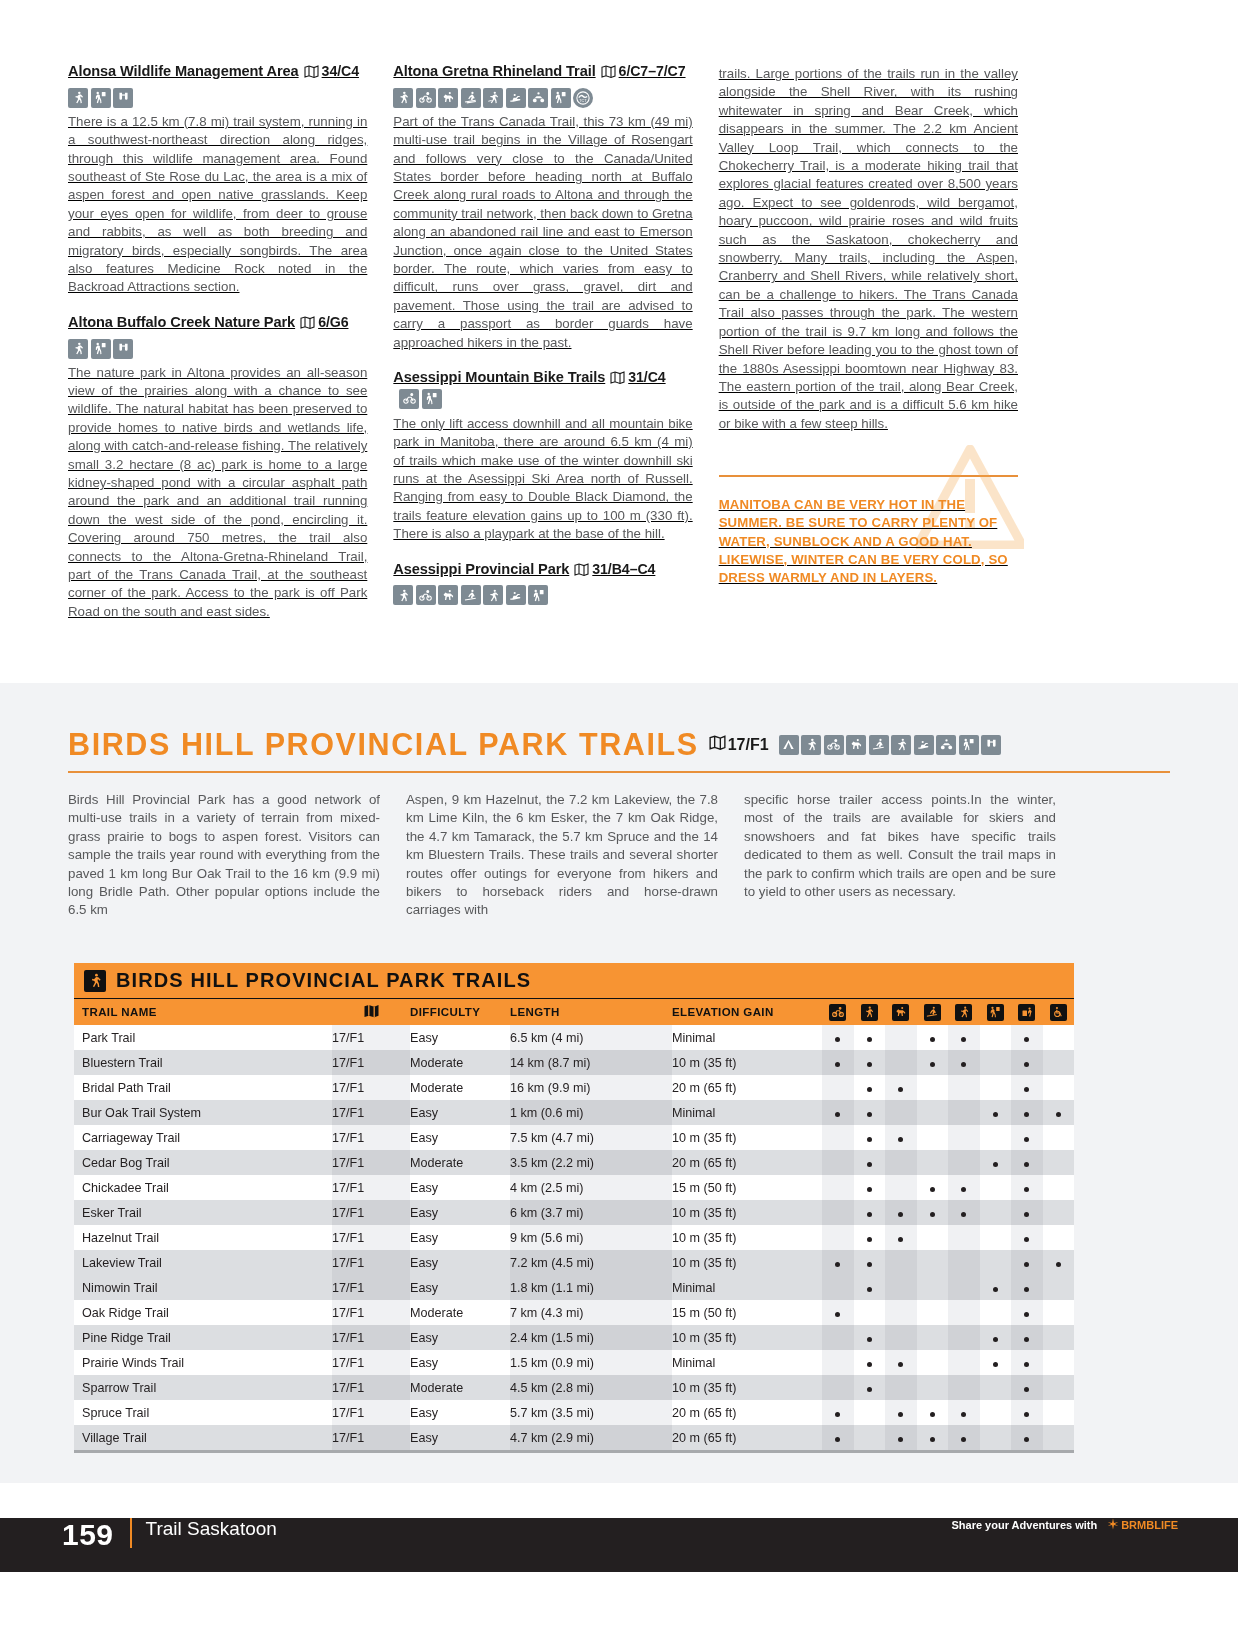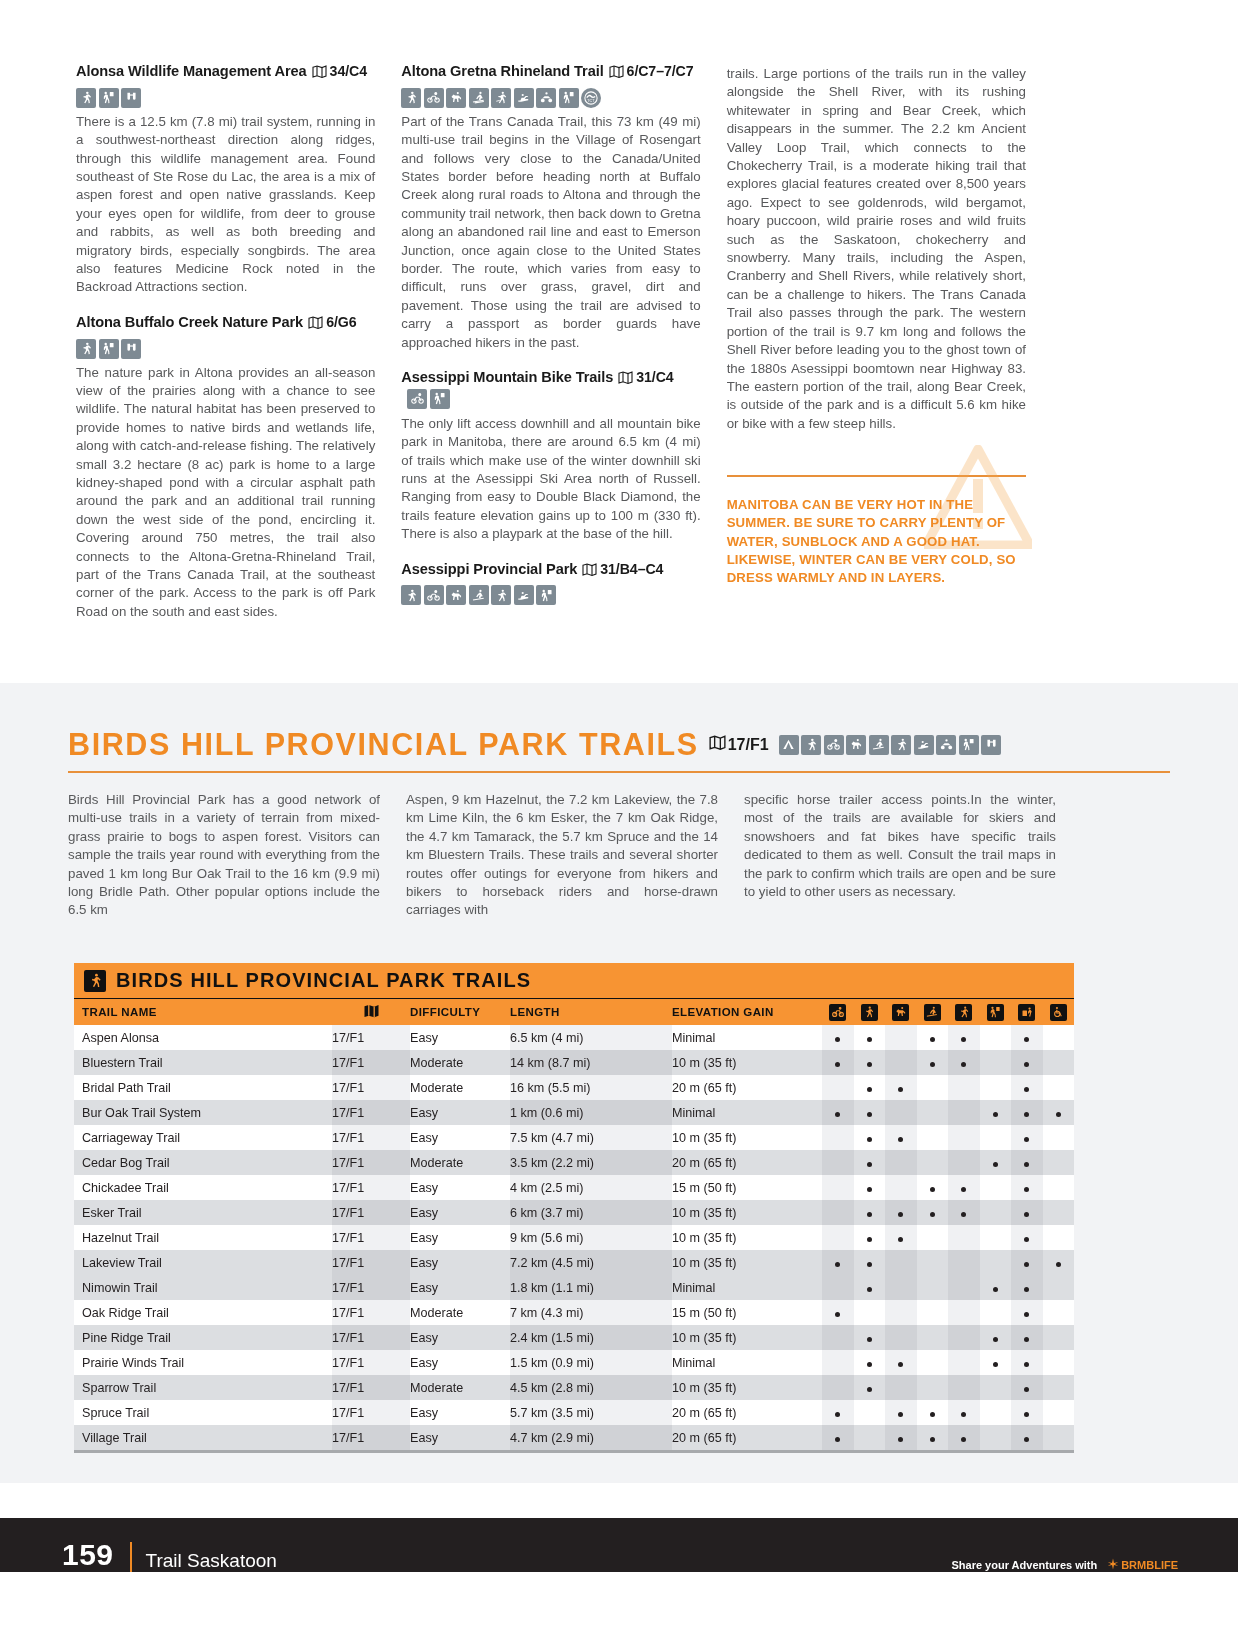--- a/index.html
+++ b/index.html
@@ -6,23 +6,24 @@
   html, body {
     width: 1238px; height: 1650px;
     background: #ffffff;
     font-family: "Liberation Sans", sans-serif;
     overflow: hidden;
   }
   .page { position: relative; width: 1238px; height: 1650px; background:#fff; }
 
   
   .top-section {
-    position: absolute; left: 8px; top: 0; width: 1086px; height: 683px;
+    position: absolute; left: 0; top: 0; width: 1086px; height: 683px;
     background: #ffffff;
     padding: 62px 68px 0 68px;
+    text-decoration: underline;
   }
   .cols3 { display: flex; gap: 26px; }
   .col { width: 312px; }
 
   .entry { margin-bottom: 7px; }
   .entry-title {
     font-size: 14.6px; font-weight: bold; color: #1a1a1a;
     line-height: 1.25; letter-spacing: -0.1px;
     display: flex; align-items: baseline; flex-wrap: wrap;
   }
@@ -124,21 +125,21 @@
   tr.r-odd  td.alt { background: #d0d2d6; }
   .tbl-bottom { height: 3px; background: #a7a9ac; }
 
   
   .footer {
     position: absolute; left: 0; top: 1483px; width: 1238px; height: 167px;
     background: #ffffff;
   }
   .footbar {
     position: absolute; left: 0; top: 35px; width: 1238px; height: 54px;
-    background: #231f20; display:flex; align-items:flex-end;
+    background: #231f20; display:flex; align-items:flex-start;
   }
   .pagenum {
     color: #fff; font-size: 30px; font-weight: bold; margin-left: 62px; letter-spacing: 0.5px;
   }
   .footdiv { width: 2px; height: 30px; background: #f08a24; margin: 0 14px 0 16px; }
   .foottitle { color: #ffffff; font-size: 19px; }
   .footright {
     margin-left: auto; margin-right: 60px; color: #ffffff; font-size: 11px;
     font-weight: bold; display: flex; align-items: center; gap: 10px;
   }
@@ -584,21 +585,21 @@
                   <svg width="12" height="12" viewBox="0 0 16 16" fill="none" stroke="#f79433" stroke-width="1.4">
                     <circle cx="6.6" cy="2.6" r="1.4" fill="#f79433" stroke="none"></circle>
                     <path d="M6.4 5 L6.4 9.2 L10.4 9.2 L12.4 13.6"></path>
                     <circle cx="7" cy="10.6" r="3.5"></circle>
                   </svg>
                 </span></th>
           </tr>
         </thead>
         <tbody>
             <tr class="r-even">
-              <td class="c-name">Aspen Alonsa</td>
+              <td class="c-name">Park Trail</td>
               <td class=" alt">17/F1</td>
               <td class="">Easy</td>
               <td class=" alt">6.5 km (4 mi)</td>
               <td class="">Minimal</td>
               <td class="c-dot alt"><span class="dot"></span></td>
               <td class="c-dot"><span class="dot"></span></td>
               <td class="c-dot alt"></td>
               <td class="c-dot"><span class="dot"></span></td>
               <td class="c-dot alt"><span class="dot"></span></td>
               <td class="c-dot"></td>
@@ -617,21 +618,21 @@
               <td class="c-dot"><span class="dot"></span></td>
               <td class="c-dot alt"><span class="dot"></span></td>
               <td class="c-dot"></td>
               <td class="c-dot alt"><span class="dot"></span></td>
               <td class="c-dot"></td>
             </tr>
             <tr class="r-even">
               <td class="c-name">Bridal Path Trail</td>
               <td class=" alt">17/F1</td>
               <td class="">Moderate</td>
-              <td class=" alt">16 km (5.5 mi)</td>
+              <td class=" alt">16 km (9.9 mi)</td>
               <td class="">20 m (65 ft)</td>
               <td class="c-dot alt"></td>
               <td class="c-dot"><span class="dot"></span></td>
               <td class="c-dot alt"><span class="dot"></span></td>
               <td class="c-dot"></td>
               <td class="c-dot alt"></td>
               <td class="c-dot"></td>
               <td class="c-dot alt"><span class="dot"></span></td>
               <td class="c-dot"></td>
             </tr>

